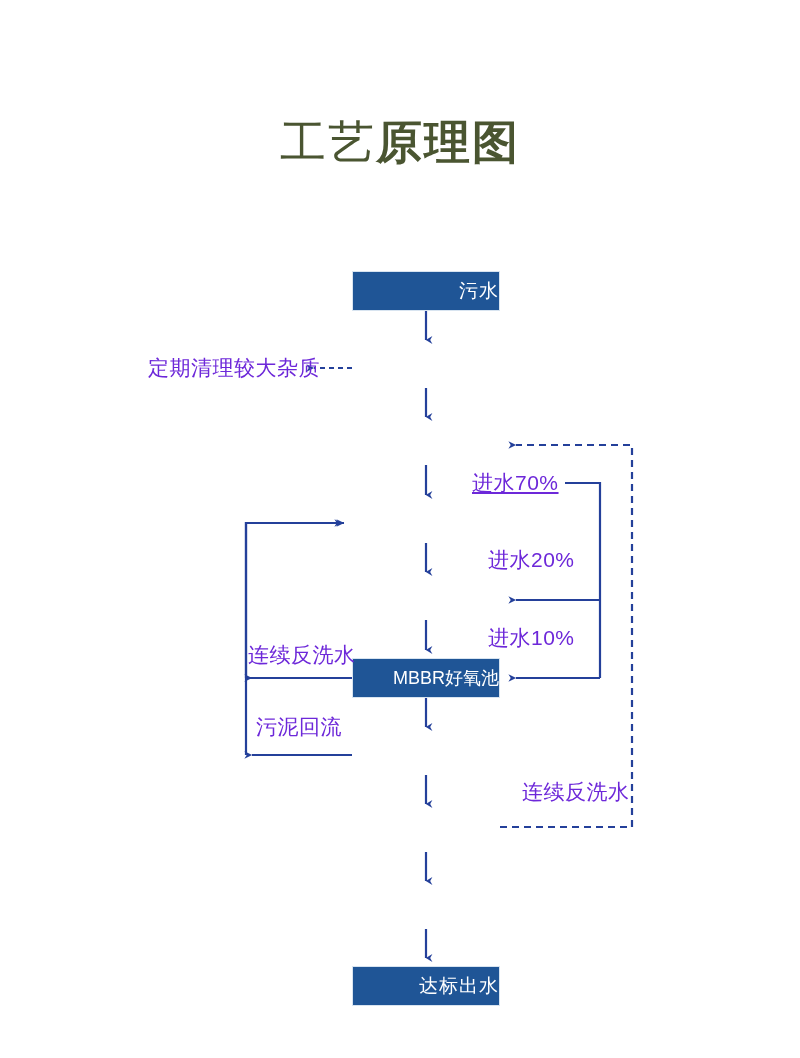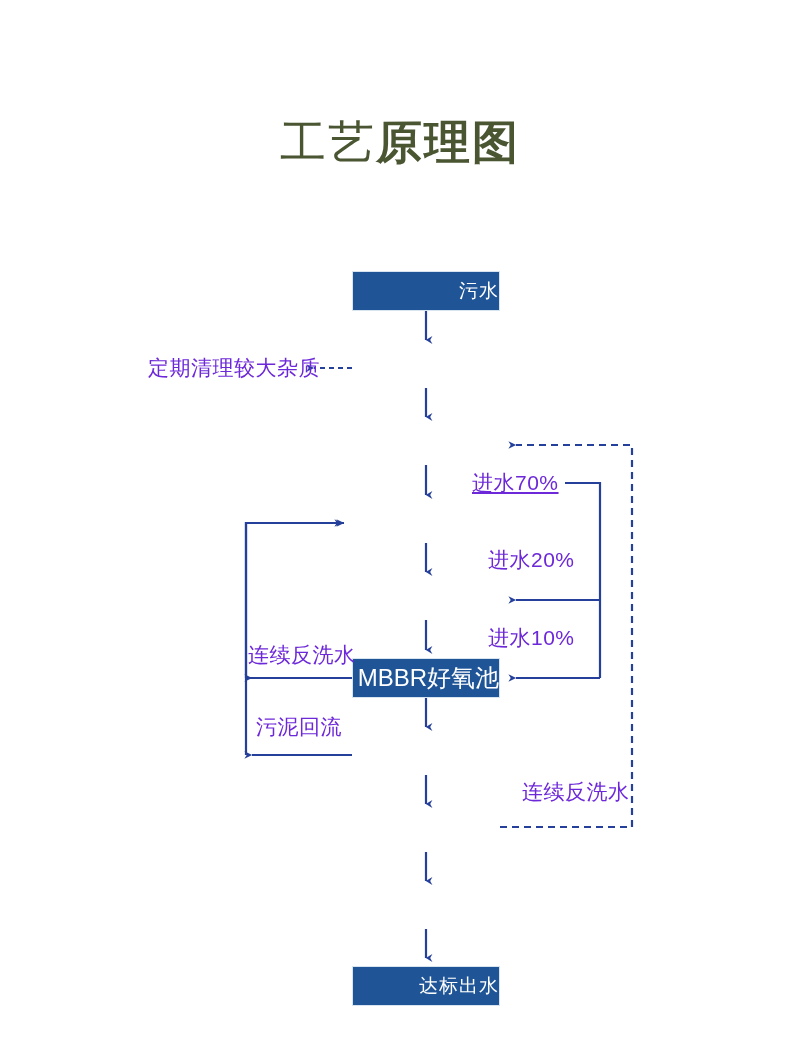--- a/index.html
+++ b/index.html
@@ -45,21 +45,21 @@
     background: #1f5596;
     border: 1px solid #d8e4f0;
     box-sizing: border-box;
     color: #ffffff;
     font-size: 19px;
     line-height: 38px;
     text-align: right;
     white-space: nowrap;
     letter-spacing: 1px;
   }
-  .pbox.narrowtxt { font-size: 24px; letter-spacing: 0px; }
+  .pbox.narrowtxt { font-size: 18px; letter-spacing: 0px; }
 
   
   #wires {
     position: absolute;
     left: 0;
     top: 0;
     width: 800px;
     height: 1058px;
     pointer-events: none;
   }

